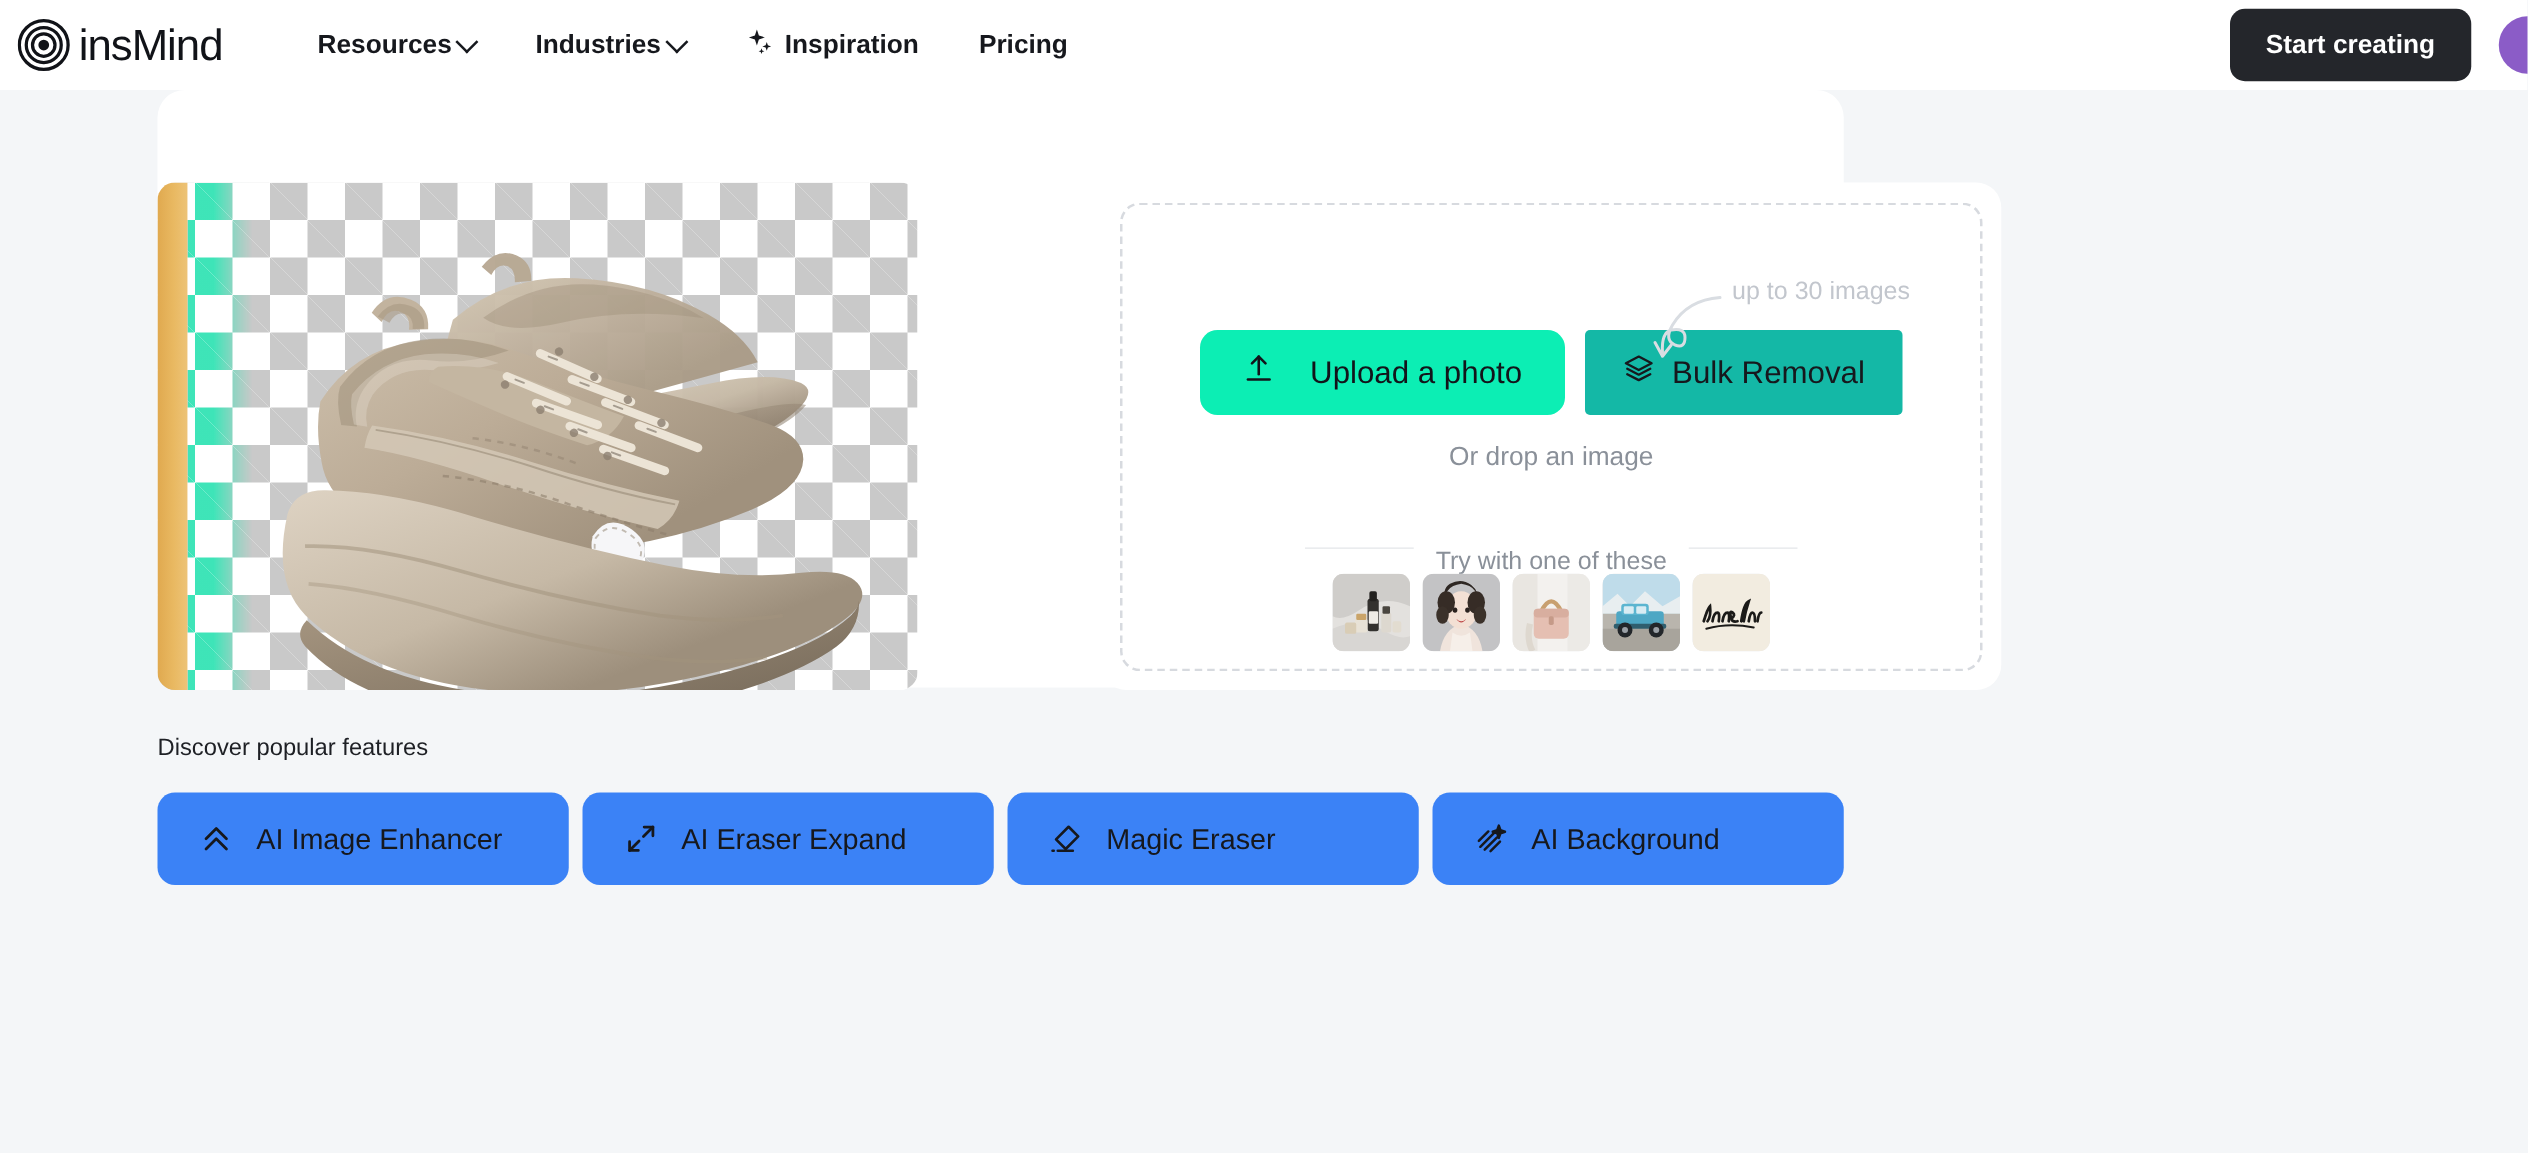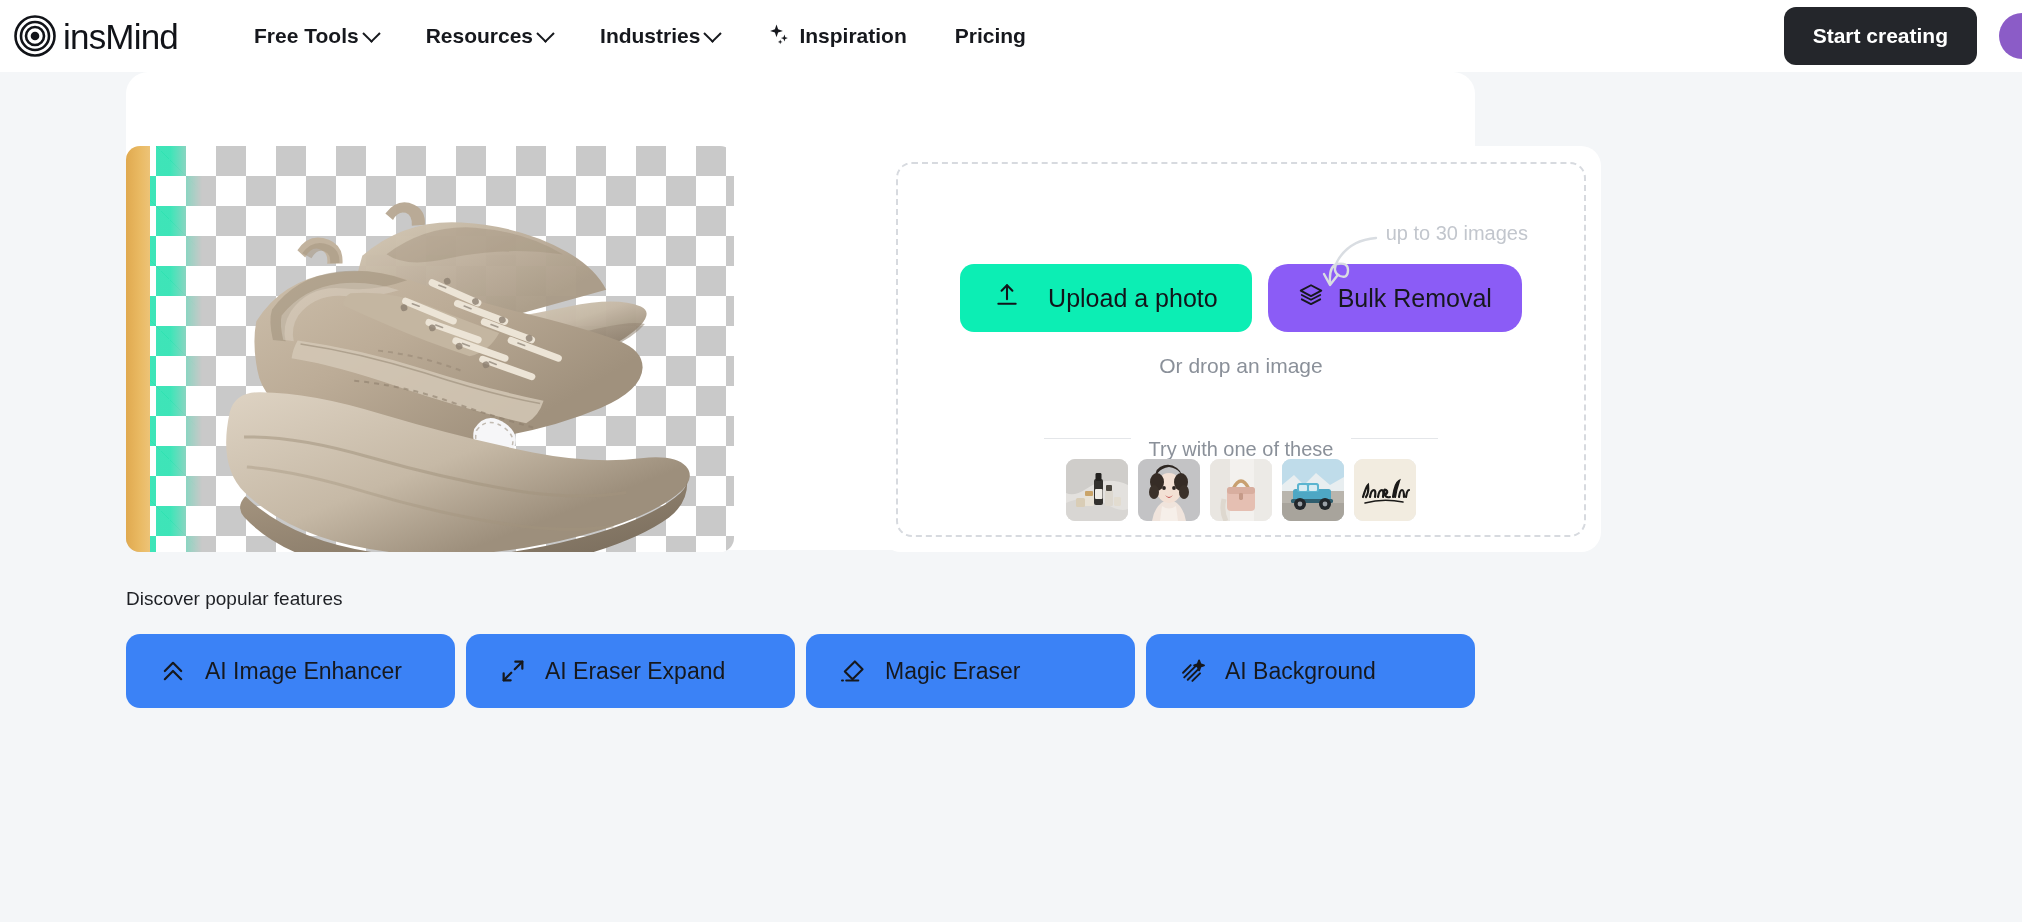--- a/index.html
+++ b/index.html
@@ -228,24 +228,24 @@
     font-size: 25px;
     font-weight: 400;
     cursor: pointer;
     font-family: inherit;
     white-space: nowrap;
   }
   .bulk-btn {
     display: flex;
     align-items: center;
     gap: 14px;
-    background: #8b5cf6;
+    background: #14b8a6;
     color: #16181d;
     border: none;
-    border-radius: 20px;
+    border-radius: 4px;
     padding: 0 30px;
     height: 68px;
     font-size: 25px;
     font-weight: 400;
     cursor: pointer;
     font-family: inherit;
     white-space: nowrap;
   }
   .drop-text {
     margin-top: 22px;
@@ -332,24 +332,20 @@
         <circle cx="21" cy="21" r="14" fill="none" stroke="#111318" stroke-width="2.6"></circle>
         <circle cx="21" cy="21" r="9" fill="none" stroke="#111318" stroke-width="2.6"></circle>
         <circle cx="21" cy="21" r="4.3" fill="#111318"></circle>
       </svg>
     </span>
     <span class="logo-text">insMind</span>
   </div>
 
   <nav class="nav">
 
-    <div class="nav-item">
-      <span>Free Tools</span>
-      <i class="chev"></i>
-    </div>
 
     <div class="nav-item">
       <span>Resources</span>
       <i class="chev"></i>
     </div>
 
     <div class="nav-item">
       <span>Industries</span>
       <i class="chev"></i>
     </div>

